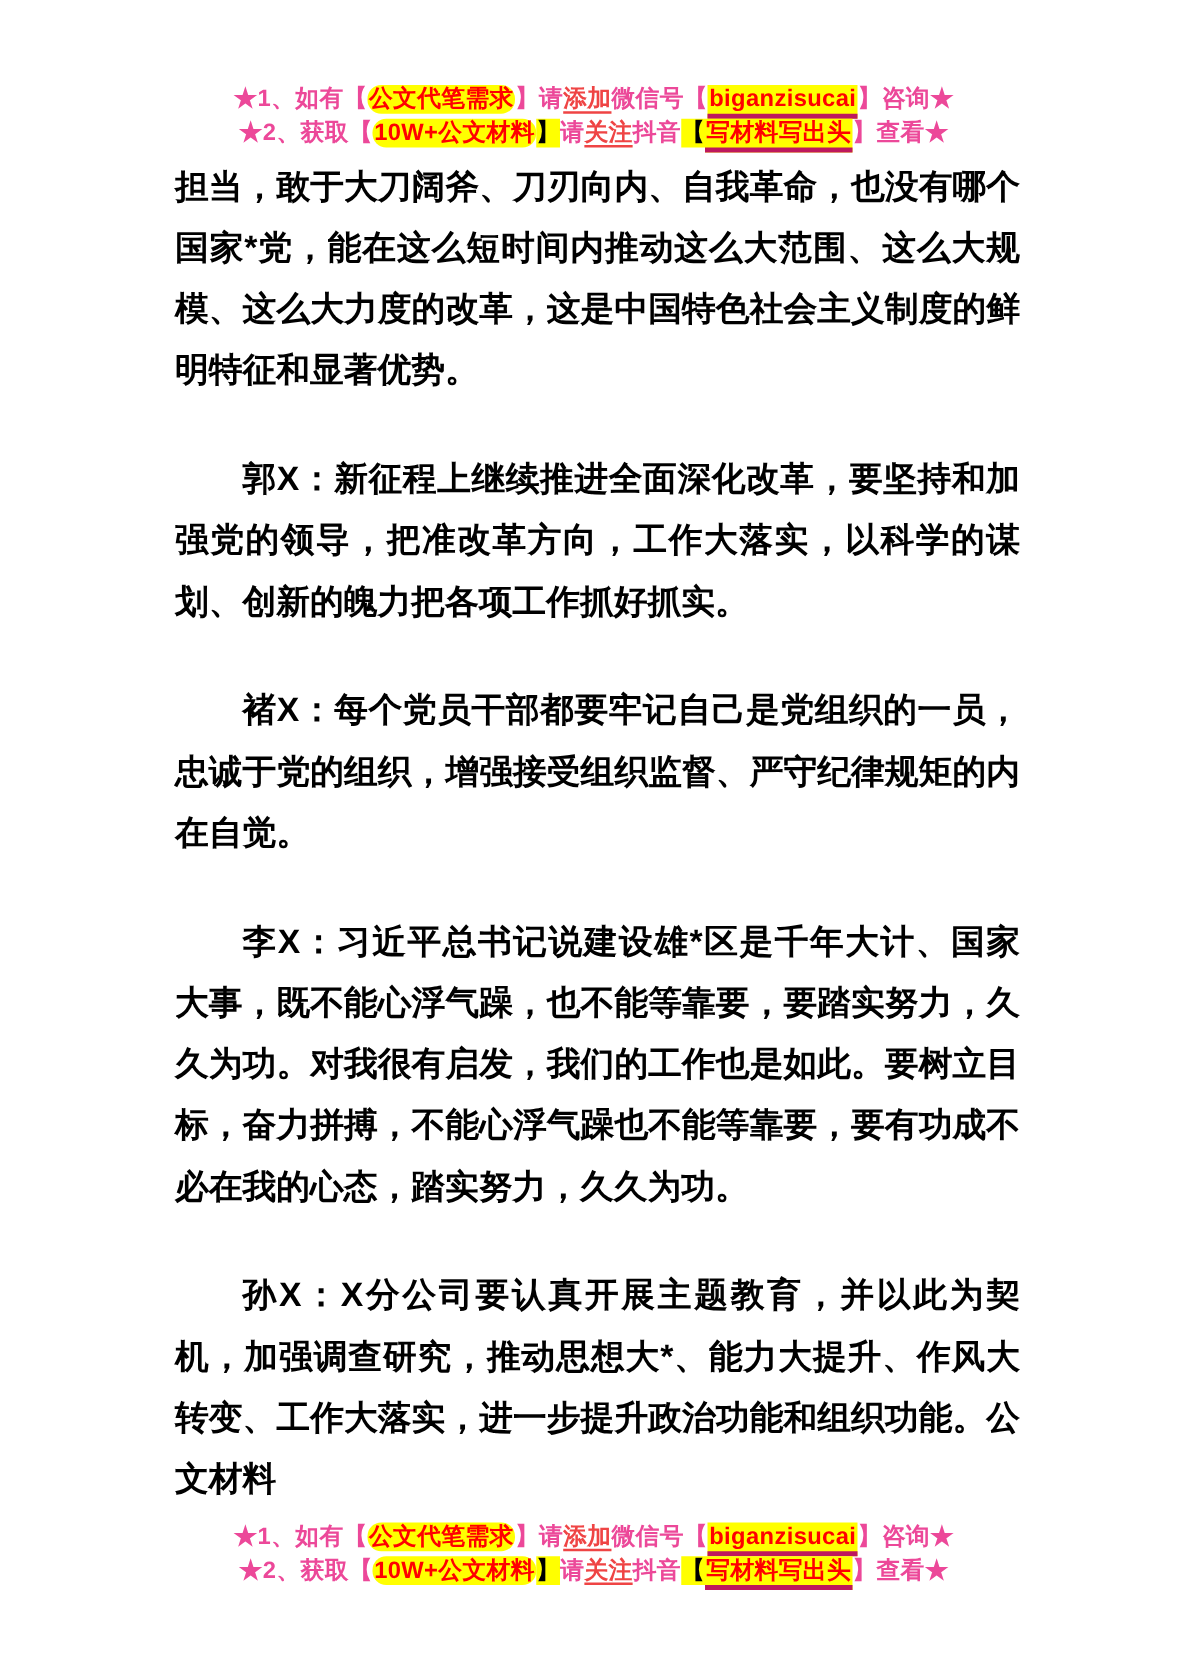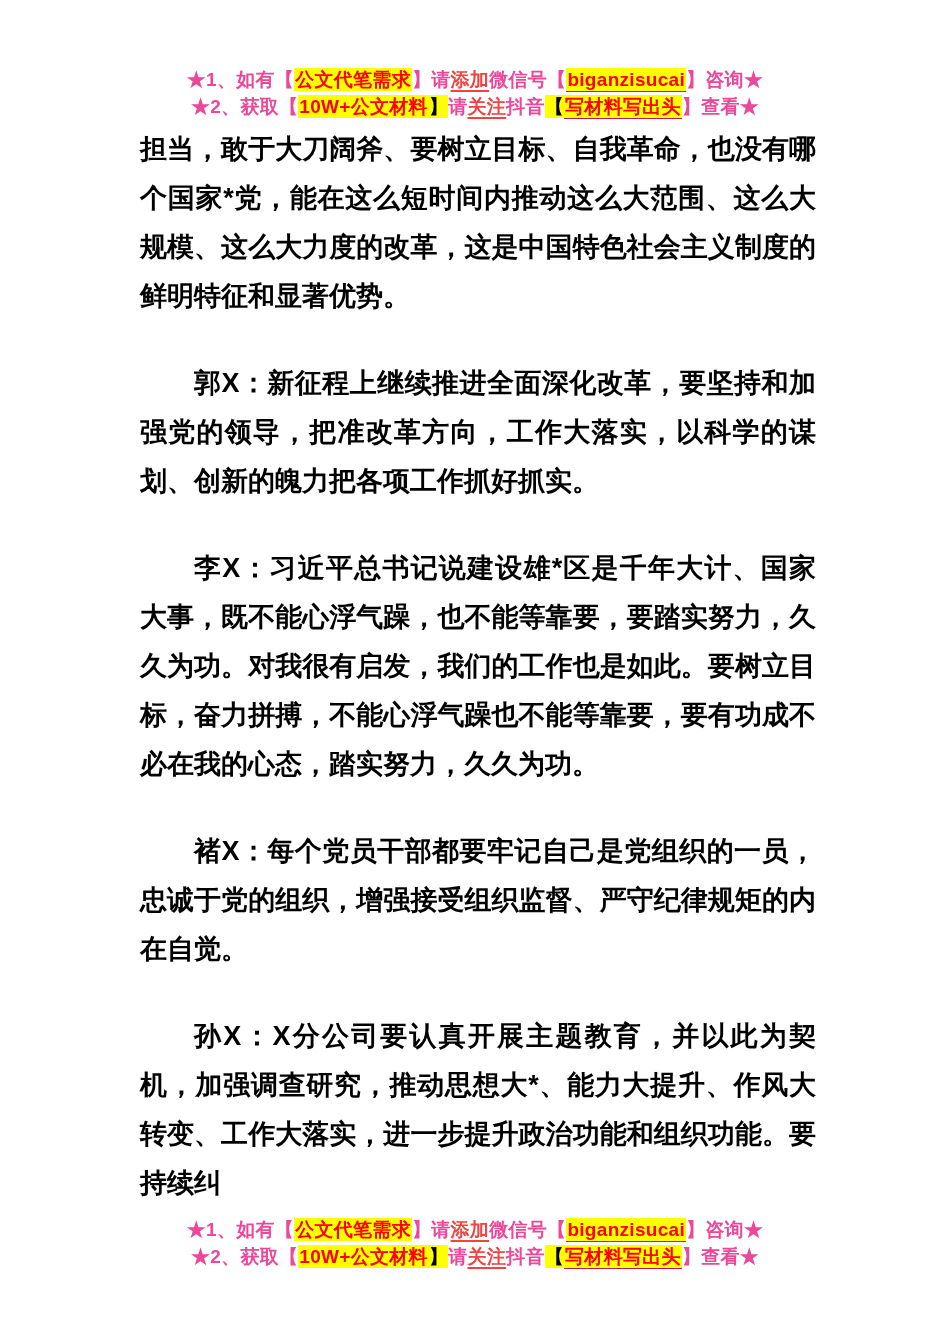--- a/index.html
+++ b/index.html
@@ -30,37 +30,38 @@
     white-space: nowrap;
   }
   .promo--header { top: 66px; }
   .promo--footer { top: 1216px; }
 
   .seg-plain { color: #ec4899; }
   .seg-hl-red {
     color: #ff0000;
     background: #ffff00;
     padding: 1px 1px;
+    border-radius: 11px;
   }
   .seg-hl-black {
     color: #000000;
     background: #ffff00;
     padding: 1px 0;
   }
   .seg-underline {
     color: #ef4444;
     text-decoration: underline;
     text-decoration-thickness: 2px;
     text-underline-offset: 4px;
   }
   .seg-hl-red-underline {
     color: #ff0000;
     background: #ffff00;
     padding: 1px 1px;
-    border-bottom: 1px solid #be185d;
+    border-bottom: 4px solid #be185d;
   }
 
   
   .body-text {
     position: absolute;
     top: 125px;
     left: 140px;
     width: 676px;
     font-size: 27px;
     line-height: 49px;
@@ -76,25 +77,25 @@
 <body>
 
 <div class="page">
 
   <div class="promo promo--header">
     <div class="promo-line"><span class="seg-plain">★1、如有【</span><span class="seg-hl-red">公文代笔需求</span><span class="seg-plain">】请</span><span class="seg-underline">添加</span><span class="seg-plain">微信号【</span><span class="seg-hl-red-underline">biganzisucai</span><span class="seg-plain">】咨询★</span></div>
     <div class="promo-line"><span class="seg-plain">★2、获取【</span><span class="seg-hl-red">10W+公文材料</span><span class="seg-hl-black">】</span><span class="seg-plain">请</span><span class="seg-underline">关注</span><span class="seg-plain">抖音</span><span class="seg-hl-black">【</span><span class="seg-hl-red-underline">写材料写出头</span><span class="seg-plain">】查看★</span></div>
   </div>
 
   <div class="body-text">
-    <p class="para">担当，敢于大刀阔斧、要树立目标、自我革命，也没有哪个国家*党，能在这么短时间内推动这么大范围、这么大规模、这么大力度的改革，这是中国特色社会主义制度的鲜明特征和显著优势。</p>
+    <p class="para">担当，敢于大刀阔斧、刀刃向内、自我革命，也没有哪个国家*党，能在这么短时间内推动这么大范围、这么大规模、这么大力度的改革，这是中国特色社会主义制度的鲜明特征和显著优势。</p>
     <p class="para indent">郭X：新征程上继续推进全面深化改革，要坚持和加强党的领导，把准改革方向，工作大落实，以科学的谋划、创新的魄力把各项工作抓好抓实。</p>
+    <p class="para indent">褚X：每个党员干部都要牢记自己是党组织的一员，忠诚于党的组织，增强接受组织监督、严守纪律规矩的内在自觉。</p>
     <p class="para indent">李X：习近平总书记说建设雄*区是千年大计、国家大事，既不能心浮气躁，也不能等靠要，要踏实努力，久久为功。对我很有启发，我们的工作也是如此。要树立目标，奋力拼搏，不能心浮气躁也不能等靠要，要有功成不必在我的心态，踏实努力，久久为功。</p>
-    <p class="para indent">褚X：每个党员干部都要牢记自己是党组织的一员，忠诚于党的组织，增强接受组织监督、严守纪律规矩的内在自觉。</p>
-    <p class="para indent">孙X：X分公司要认真开展主题教育，并以此为契机，加强调查研究，推动思想大*、能力大提升、作风大转变、工作大落实，进一步提升政治功能和组织功能。要持续纠</p>
+    <p class="para indent">孙X：X分公司要认真开展主题教育，并以此为契机，加强调查研究，推动思想大*、能力大提升、作风大转变、工作大落实，进一步提升政治功能和组织功能。公文材料</p>
   </div>
 
   <div class="promo promo--footer">
     <div class="promo-line"><span class="seg-plain">★1、如有【</span><span class="seg-hl-red">公文代笔需求</span><span class="seg-plain">】请</span><span class="seg-underline">添加</span><span class="seg-plain">微信号【</span><span class="seg-hl-red-underline">biganzisucai</span><span class="seg-plain">】咨询★</span></div>
     <div class="promo-line"><span class="seg-plain">★2、获取【</span><span class="seg-hl-red">10W+公文材料</span><span class="seg-hl-black">】</span><span class="seg-plain">请</span><span class="seg-underline">关注</span><span class="seg-plain">抖音</span><span class="seg-hl-black">【</span><span class="seg-hl-red-underline">写材料写出头</span><span class="seg-plain">】查看★</span></div>
   </div>
 
 </div>
 
 </body></html>

